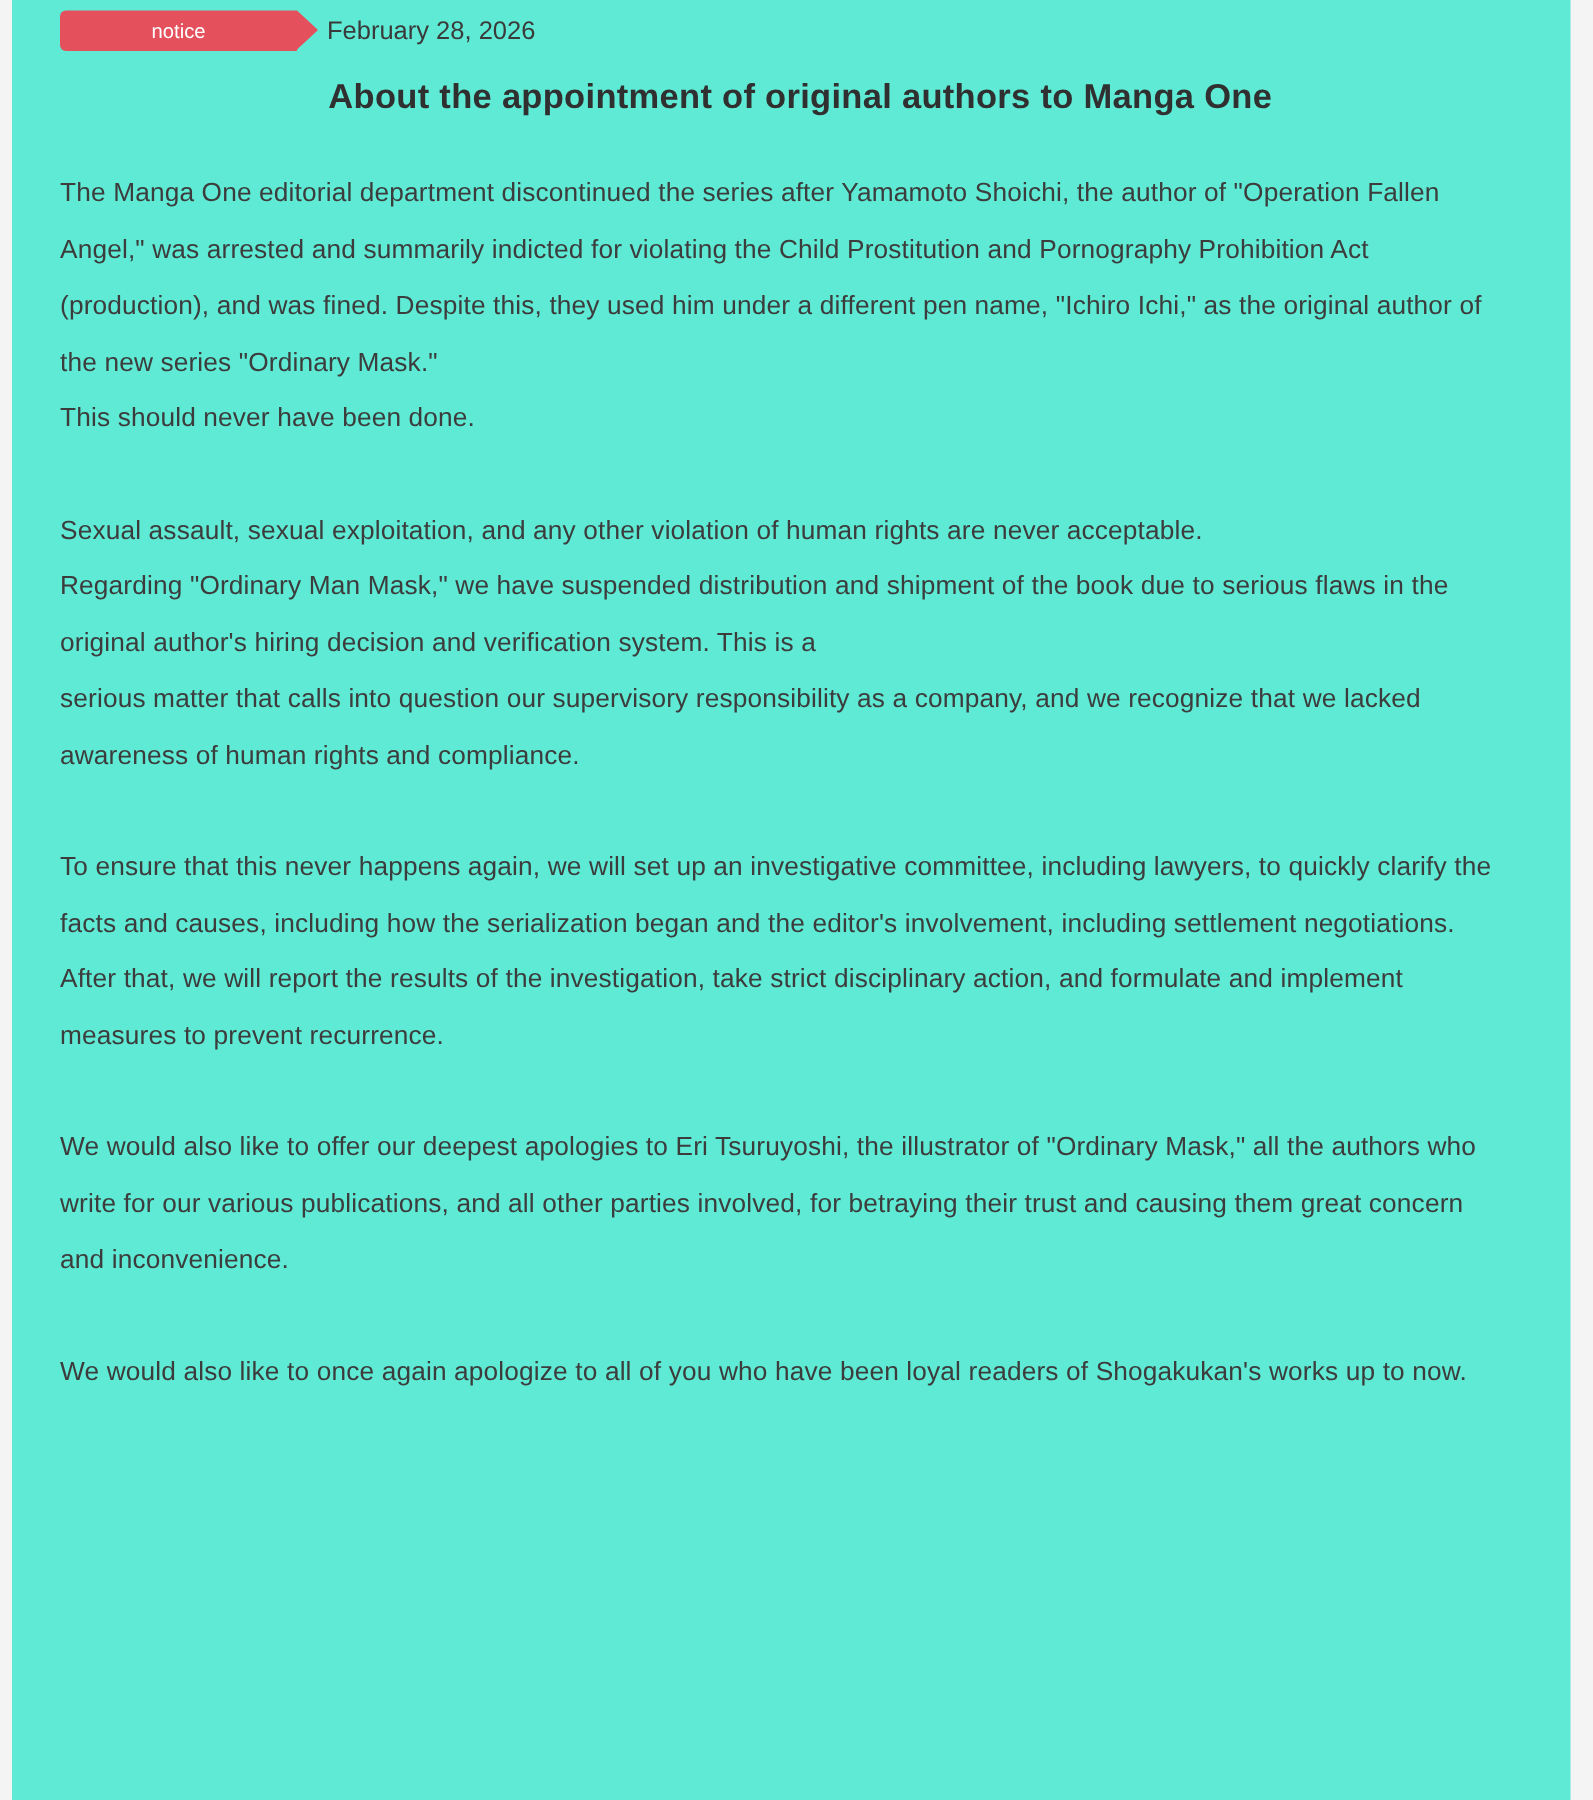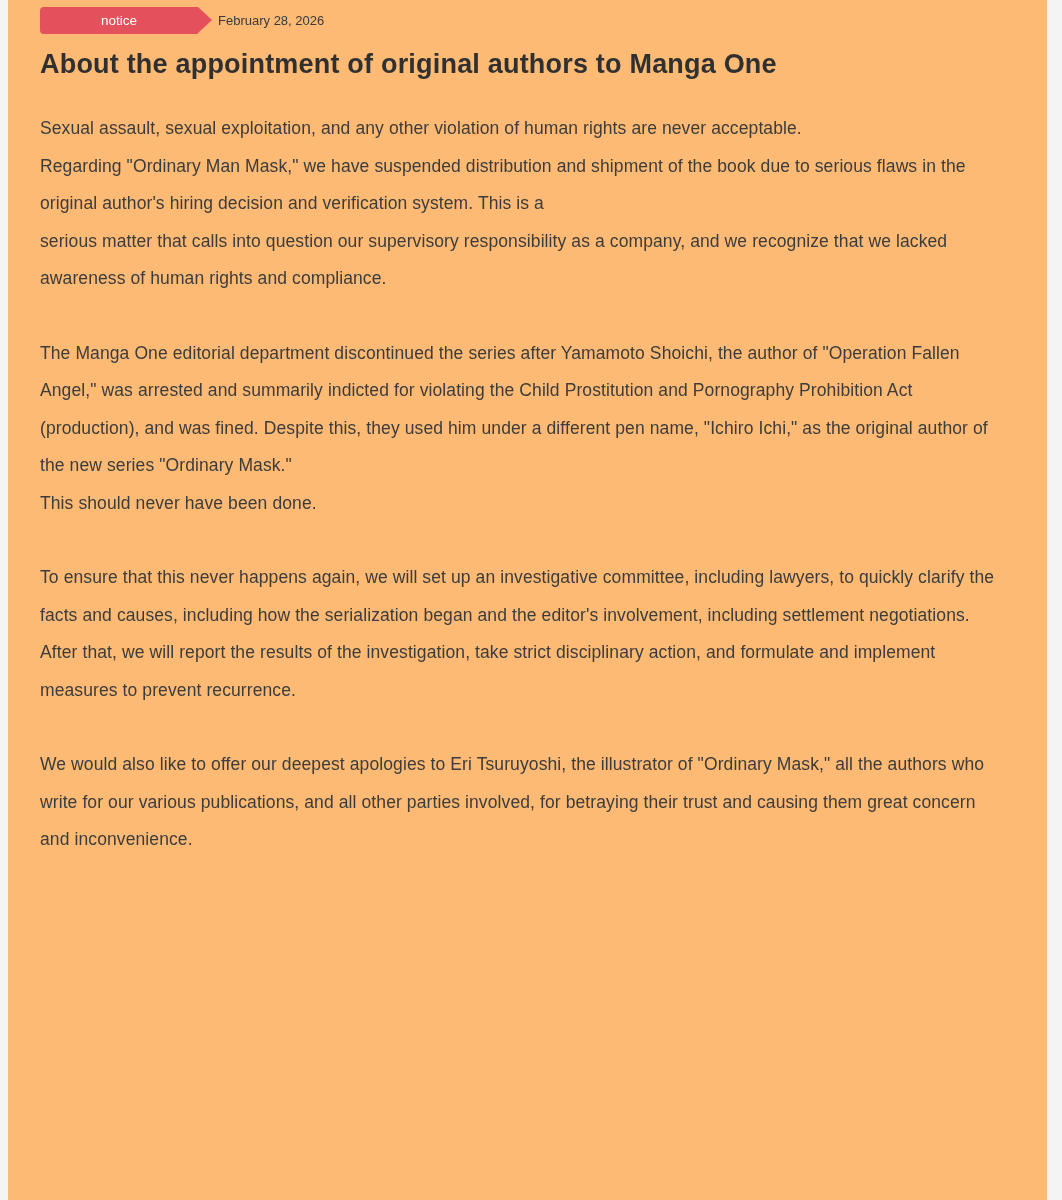--- a/index.html
+++ b/index.html
@@ -16,21 +16,21 @@
     width: 1062px;
     height: 1200px;
     background: #f4f4f4;
   }
   .card {
     position: absolute;
     left: 8px;
     top: 0;
     width: 1039px;
     height: 1200px;
-    background: #fdba74;
+    background: #5eead4;
     padding: 7px 20px 0 32px;
   }
   .meta-row {
     display: flex;
     align-items: center;
     height: 27px;
   }
   .badge {
     position: relative;
     display: inline-flex;
@@ -54,30 +54,31 @@
     left: 100%;
     top: 0;
     width: 0;
     height: 0;
     border-top: 13.5px solid transparent;
     border-bottom: 13.5px solid transparent;
     border-left: 14px solid #e4505c;
   }
   .date {
     margin-left: 20px;
-    font-size: 13px;
+    font-size: 17px;
     color: #3a3a3a;
   }
   .title {
     margin: 15px 0 0;
-    font-size: 27px;
+    font-size: 23px;
     line-height: 30px;
     font-weight: 700;
     color: #303030;
     letter-spacing: 0.2px;
+    text-align: center;
   }
   .body {
     margin-top: 31px;
     max-width: 965px;
   }
   .body p {
     margin: 0 0 37px;
     font-size: 17.5px;
     line-height: 37.5px;
     color: #3c3c3c;
@@ -99,24 +100,25 @@
         <a class="badge">
           <span class="badge-label">notice</span>
           <span class="badge-arrow"></span>
         </a>
         <time class="date">February 28, 2026</time>
       </div>
       <h1 class="title">About the appointment of original authors to Manga One</h1>
     </header>
 
     <section class="body">
+      <p>The Manga One editorial department discontinued the series after Yamamoto Shoichi, the author of "Operation Fallen Angel," was arrested and summarily indicted for violating the Child Prostitution and Pornography Prohibition Act (production), and was fined. Despite this, they used him under a different pen name, "Ichiro Ichi," as the original author of the new series "Ordinary Mask."
+This should never have been done.</p>
       <p>Sexual assault, sexual exploitation, and any other violation of human rights are never acceptable.
 Regarding "Ordinary Man Mask," we have suspended distribution and shipment of the book due to serious flaws in the original author's hiring decision and verification system. This is a
 serious matter that calls into question our supervisory responsibility as a company, and we recognize that we lacked awareness of human rights and compliance.</p>
-      <p>The Manga One editorial department discontinued the series after Yamamoto Shoichi, the author of "Operation Fallen Angel," was arrested and summarily indicted for violating the Child Prostitution and Pornography Prohibition Act (production), and was fined. Despite this, they used him under a different pen name, "Ichiro Ichi," as the original author of the new series "Ordinary Mask."
-This should never have been done.</p>
       <p>To ensure that this never happens again, we will set up an investigative committee, including lawyers, to quickly clarify the facts and causes, including how the serialization began and the editor's involvement, including settlement negotiations.
 After that, we will report the results of the investigation, take strict disciplinary action, and formulate and implement measures to prevent recurrence.</p>
       <p>We would also like to offer our deepest apologies to Eri Tsuruyoshi, the illustrator of "Ordinary Mask," all the authors who write for our various publications, and all other parties involved, for betraying their trust and causing them great concern and inconvenience.</p>
+      <p>We would also like to once again apologize to all of you who have been loyal readers of Shogakukan's works up to now.</p>
     </section>
 
   </article>
 </div>
 
 </body></html>

